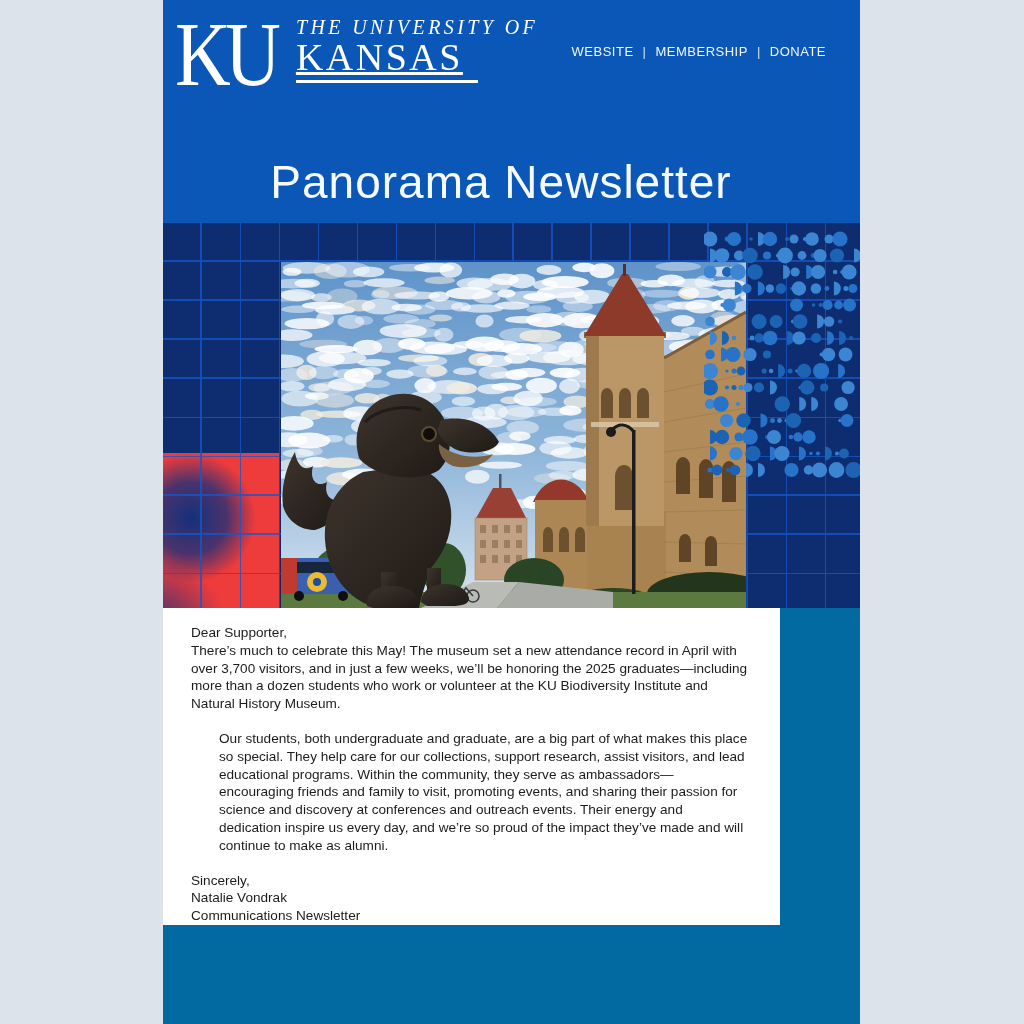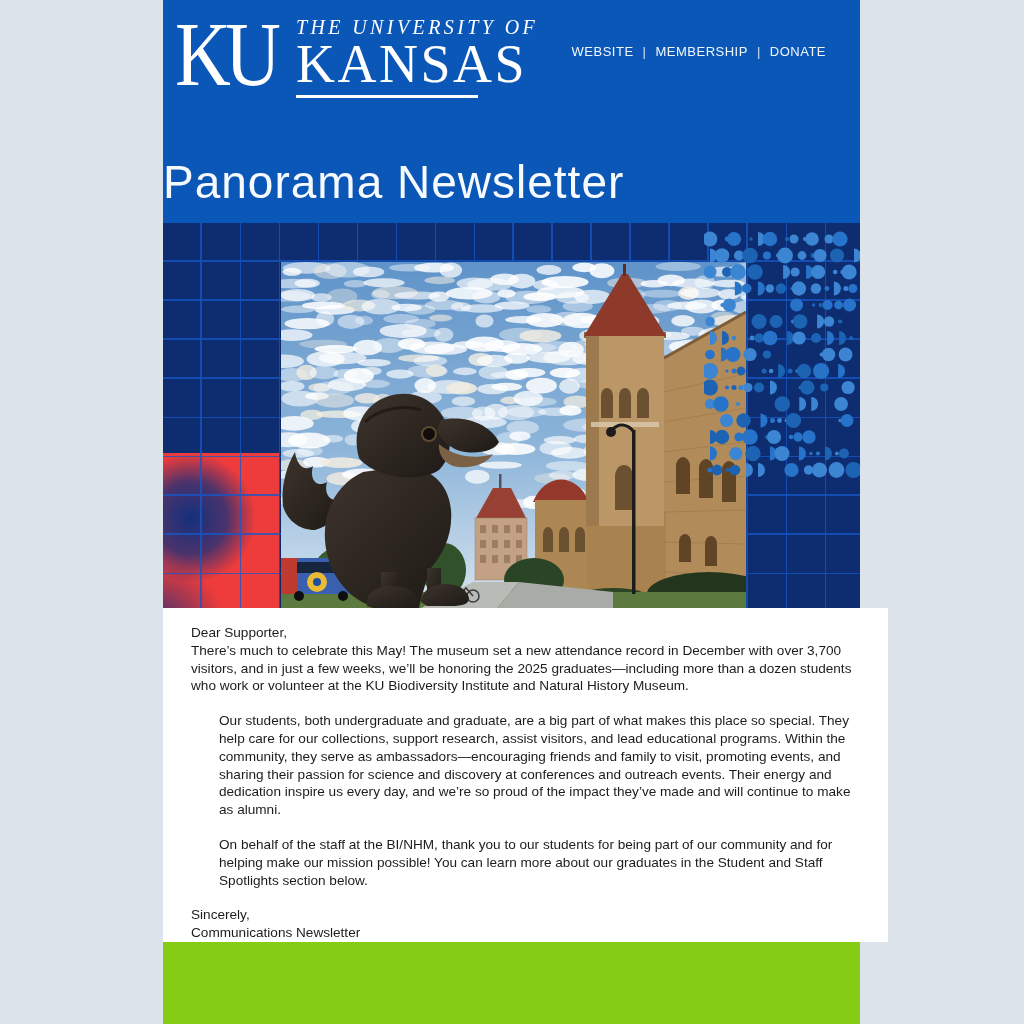--- a/index.html
+++ b/index.html
@@ -13,57 +13,57 @@
   *{margin:0;padding:0;box-sizing:border-box;}
   html,body{width:1024px;height:1024px;}
   body{
     background:var(--page-bg);
     font-family:"Liberation Sans", sans-serif;
     position:relative;
     overflow:hidden;
   }
   .email{
     position:absolute;left:163px;top:0;width:697px;height:1024px;
-    background:#84cc16;
+    background:#0369a1;
   }
   
   .header{
     position:absolute;top:0;left:0;width:697px;height:223px;
     background:var(--ku-blue);
   }
   .logo{position:absolute;left:12px;top:8px;display:flex;align-items:flex-start;}
   .ku-mono{
     font-family:"Liberation Serif", serif;
     font-size:92px;line-height:0.92;color:#fff;
     letter-spacing:-7px;transform:scaleX(0.84);transform-origin:left top;
     margin-top:4px;
   }
   .logo-right{margin-left:2px;margin-top:8px;}
   .uof{
     font-family:"Liberation Serif", serif;
     color:#fff;font-size:20px;letter-spacing:3.4px;white-space:nowrap;font-style:italic;
   }
   .kansas{
     font-family:"Liberation Serif", serif;
-    color:#fff;font-size:54px;line-height:0.95;letter-spacing:2.5px;white-space:nowrap;
+    color:#fff;font-size:38px;line-height:0.95;letter-spacing:2.5px;white-space:nowrap;text-decoration:underline;
   }
   .logo-rule{width:182px;height:3px;background:#fff;margin-top:5px;}
   .unit{
     margin-top:7px;color:#fff;font-weight:bold;
     font-size:14.5px;line-height:1.1;letter-spacing:0.1px;
   }
   .nav{
     position:absolute;right:34px;top:44px;
     color:#f2f7fc;font-size:13px;letter-spacing:0.5px;white-space:nowrap;
   }
   .nav .nav-link{cursor:pointer;}
   .nav .sep{margin:0 9px;color:#cfe0f3;font-weight:normal;}
   .hero-title{
     position:absolute;top:156px;left:0;width:676px;
-    text-align:left;color:#f6fafe;
+    text-align:center;color:#f6fafe;
     font-size:46px;line-height:52px;font-weight:400;letter-spacing:1px;
   }
   
   .hero{
     position:absolute;top:223px;left:0;width:697px;height:385px;
     background:var(--hero-navy);overflow:hidden;
   }
   .hero .red-block{
     position:absolute;left:0;top:230px;width:116px;height:155px;z-index:1;
     background:
@@ -79,21 +79,21 @@
     opacity:0.85;
   }
   .hero .photo{
     position:absolute;left:118px;top:39px;width:465px;height:346px;z-index:3;
     box-shadow:0 0 0 1px rgba(0,0,0,0.08);
   }
   .hero .photo svg{display:block;width:465px;height:346px;}
   .hero .dots{position:absolute;right:0;top:4px;width:156px;height:252px;z-index:4;}
   
   .letter{
-    position:absolute;top:608px;left:0;width:725px;
+    position:absolute;top:608px;left:0;width:617px;
     background:#fff;
     padding:16px 32px 0 28px;
     color:#1c1c1c;font-size:13.6px;line-height:17.8px;
   }
   .letter p{margin:0 0 0 0;}
   .letter p + p{margin-top:17px;margin-left:28px;}
   .closing div{line-height:17.8px;}
   .closing{margin-top:17px;}
 </style>
 </head>
@@ -725,23 +725,23 @@
         <circle cx="104.50160768185742" cy="243.0" r="4.7" fill="#3b85d3"></circle>
         <circle cx="115.50160768185742" cy="243.0" r="7.6" fill="#3b85d3"></circle>
         <circle cx="132.50160768185742" cy="243.0" r="7.9" fill="#3b85d3"></circle>
         <circle cx="149.50160768185742" cy="243.0" r="8.1" fill="#1d63b4"></circle>
       </svg>
   </div>
 
   <div class="letter">
     <p>Dear Supporter,</p>
     <div id="paragraphs">
-        <p>There’s much to celebrate this May! The museum set a new attendance record in December with over 3,700 visitors, and in just a few weeks, we’ll be honoring the 2025 graduates—including more than a dozen students who work or volunteer at the KU Biodiversity Institute and Natural History Museum.</p>
+        <p>There’s much to celebrate this May! The museum set a new attendance record in April with over 3,700 visitors, and in just a few weeks, we’ll be honoring the 2025 graduates—including more than a dozen students who work or volunteer at the KU Biodiversity Institute and Natural History Museum.</p>
         <p>Our students, both undergraduate and graduate, are a big part of what makes this place so special. They help care for our collections, support research, assist visitors, and lead educational programs. Within the community, they serve as ambassadors—encouraging friends and family to visit, promoting events, and sharing their passion for science and discovery at conferences and outreach events. Their energy and dedication inspire us every day, and we’re so proud of the impact they’ve made and will continue to make as alumni.</p>
-        <p>On behalf of the staff at the BI/NHM, thank you to our students for being part of our community and for helping make our mission possible! You can learn more about our graduates in the Student and Staff Spotlights section below.</p>
       </div>
     <div class="closing" id="closing">
         <div>Sincerely,</div>
+        <div>Natalie Vondrak</div>
         <div>Communications Newsletter</div>
       </div>
   </div>
 
 </div>
 
 </body></html>

